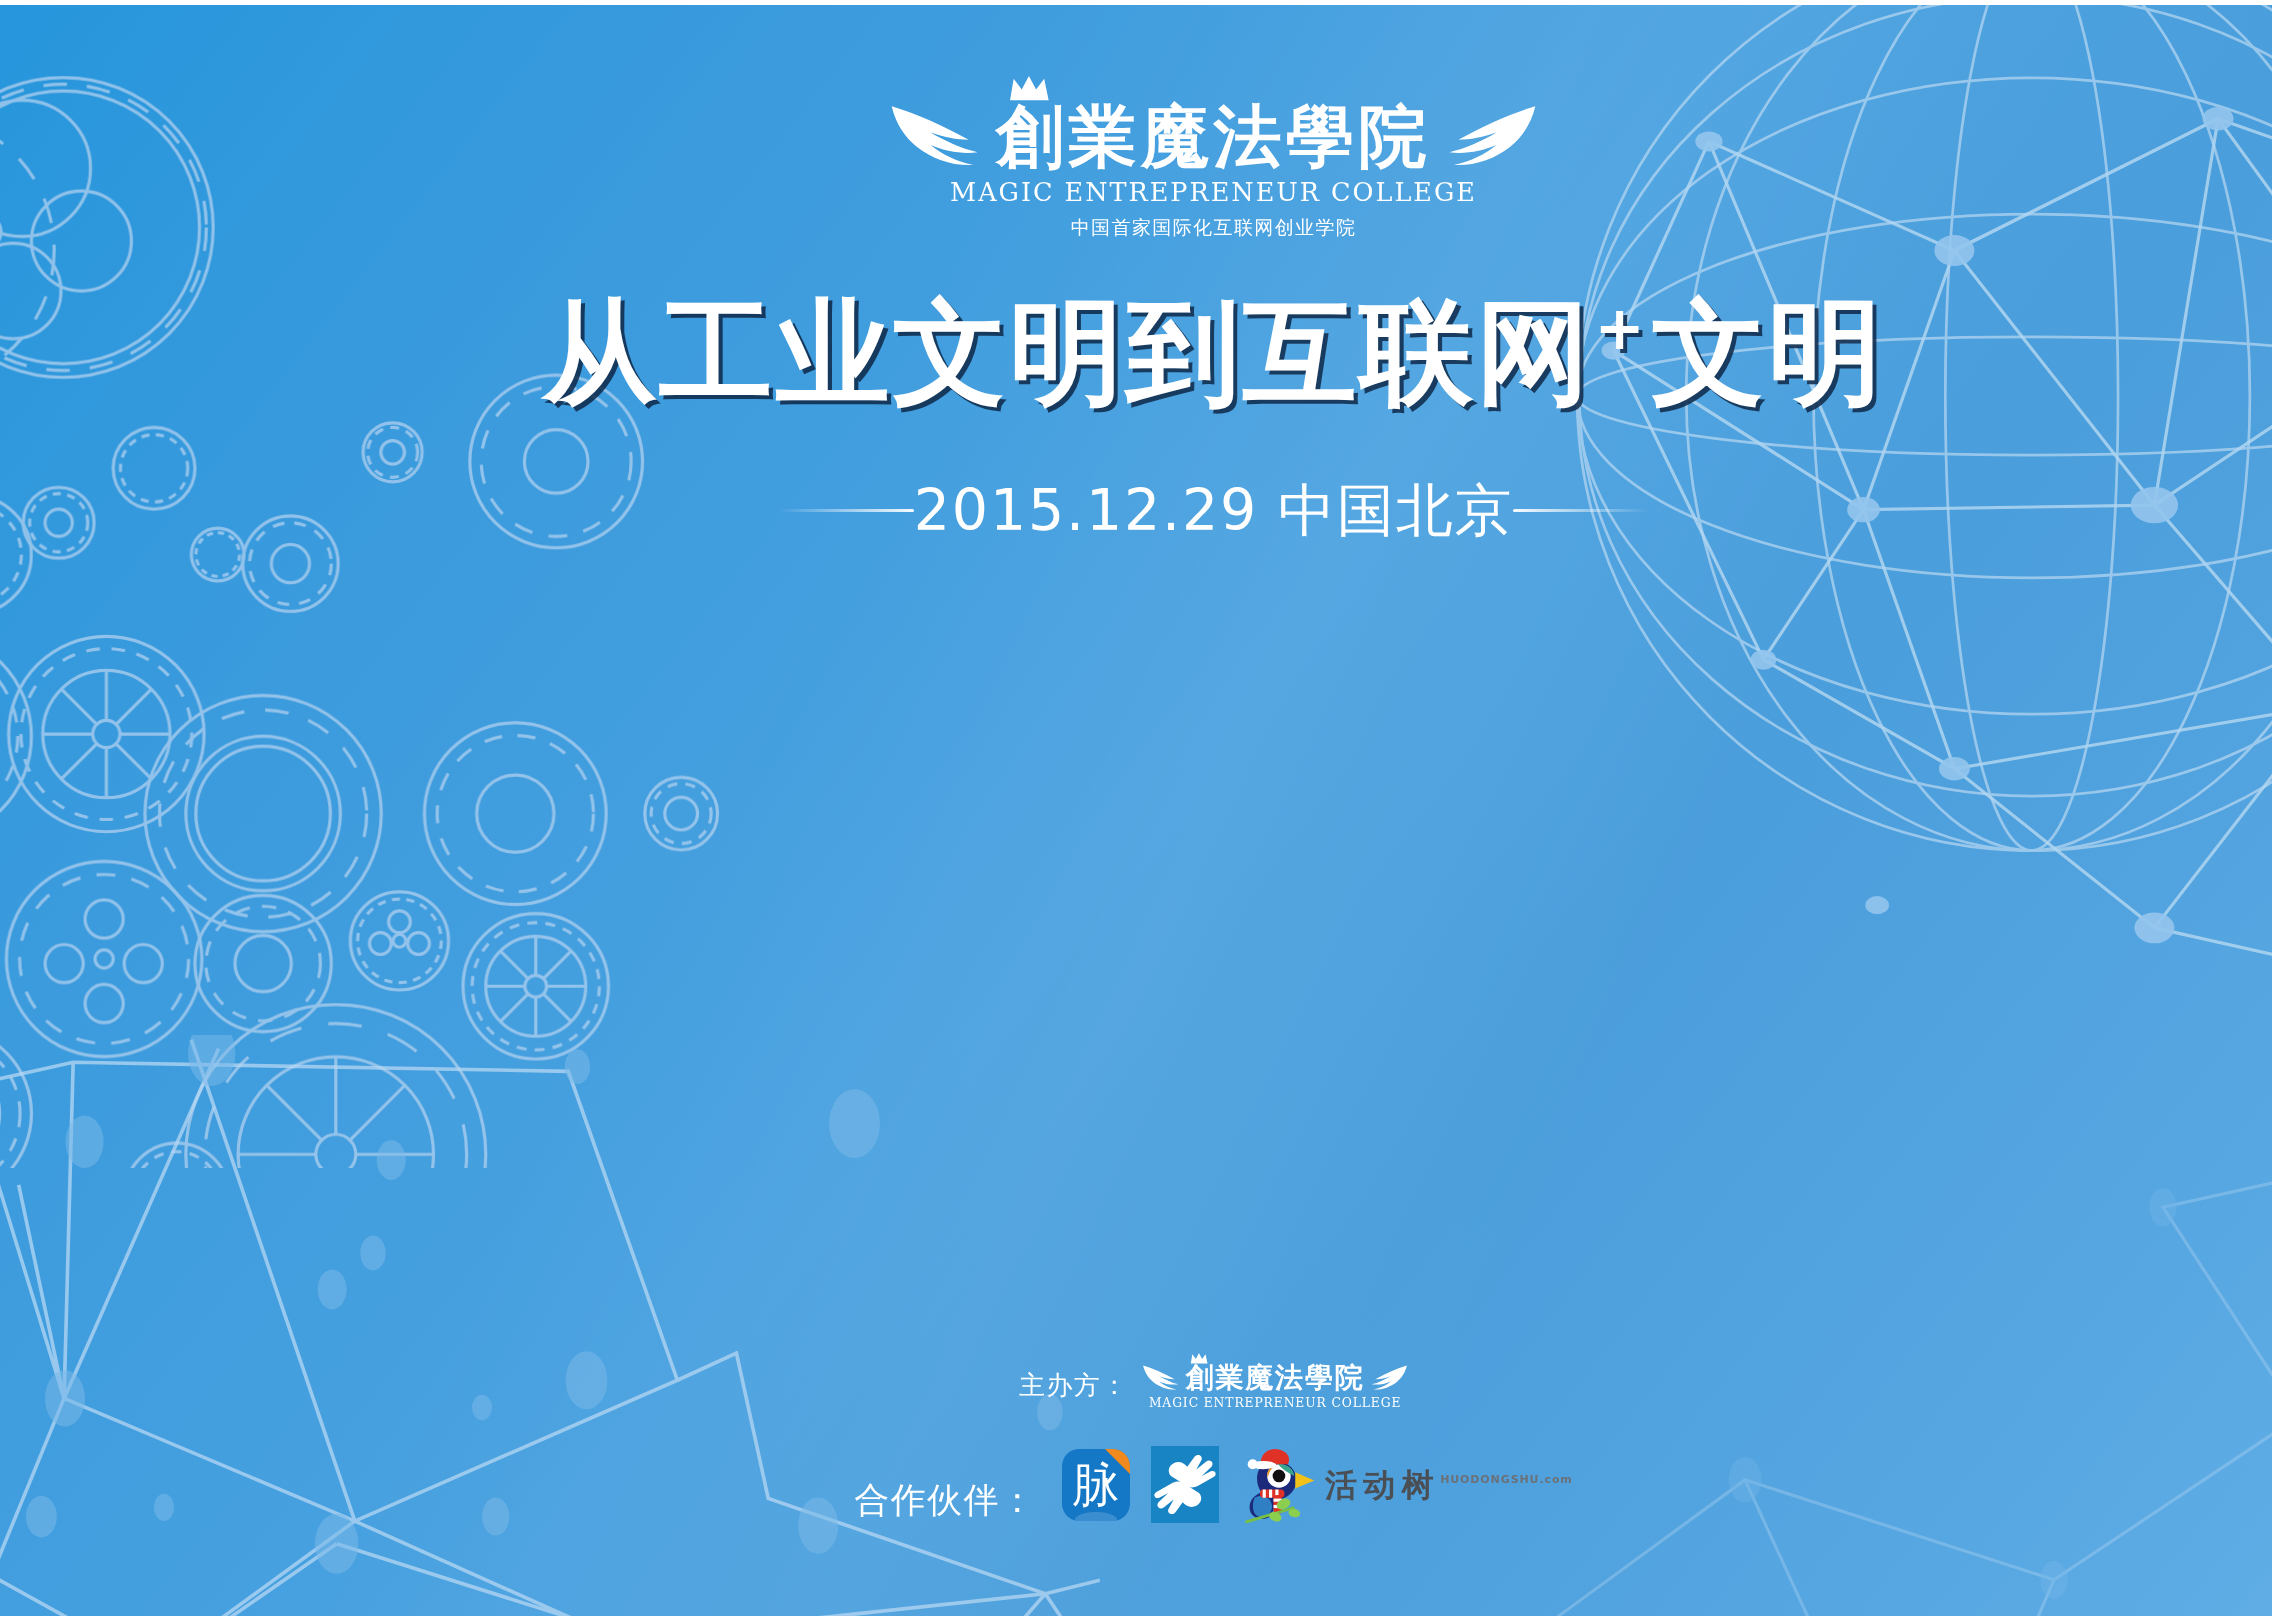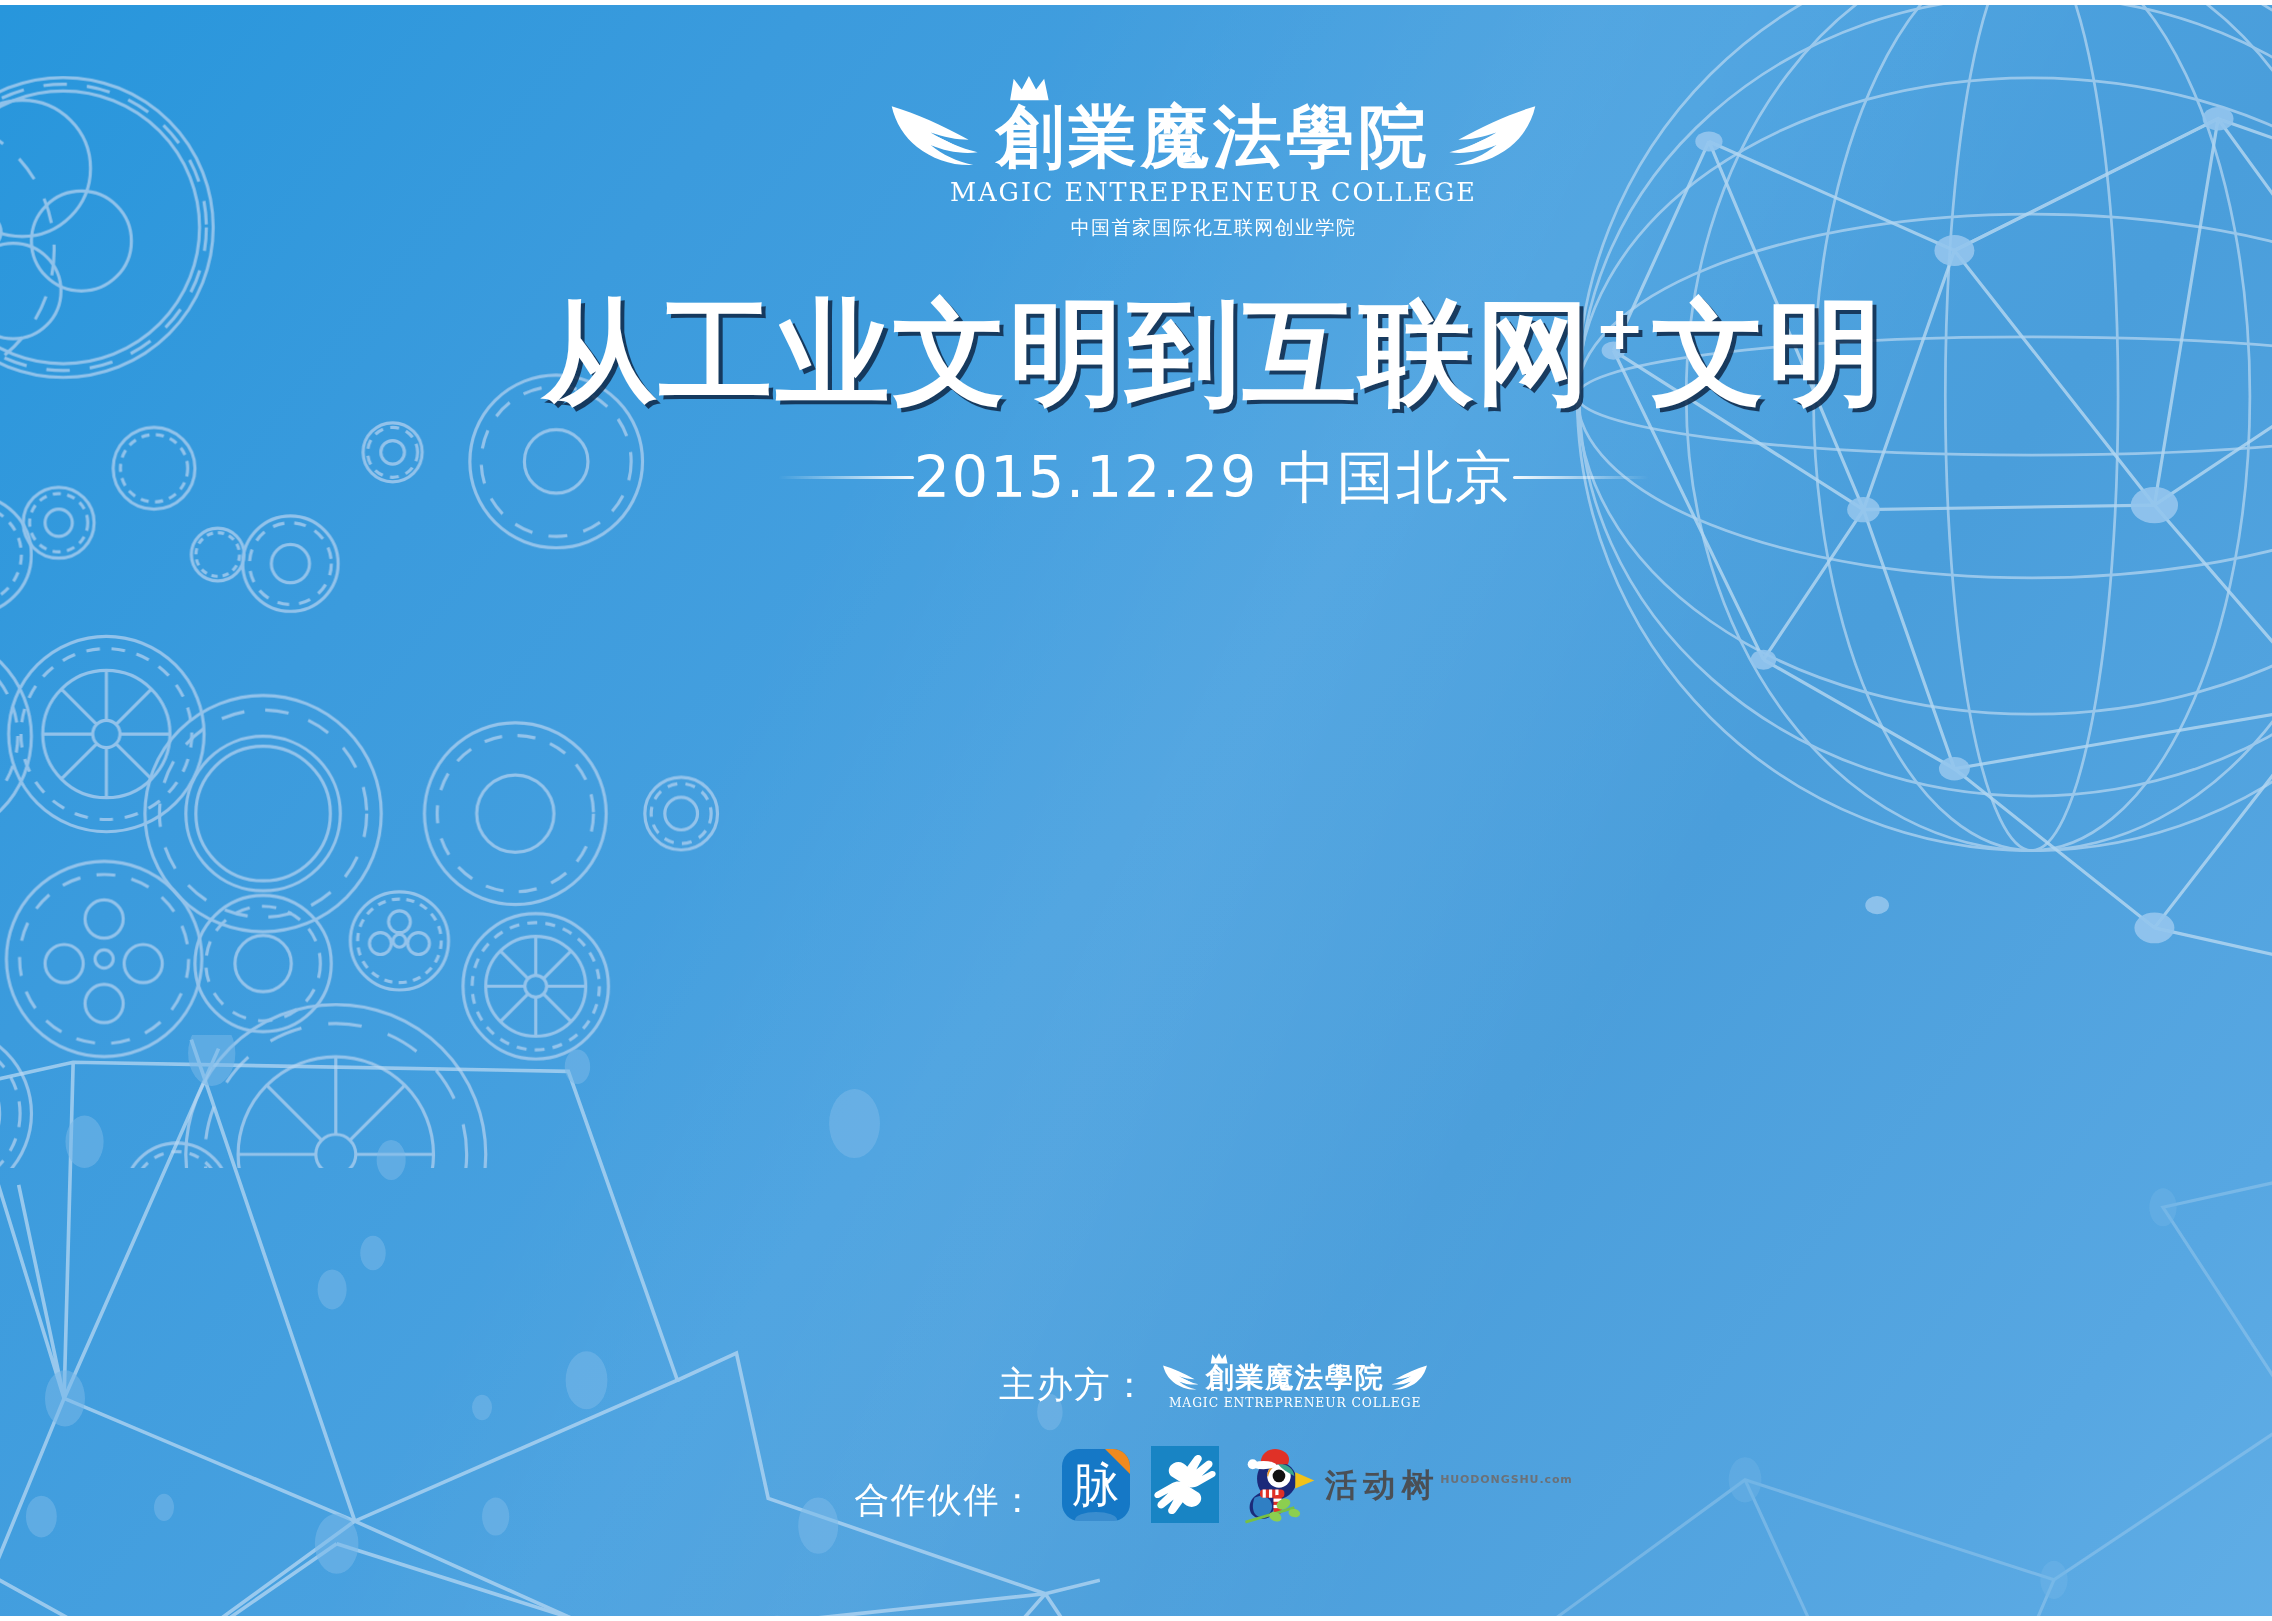--- a/index.html
+++ b/index.html
@@ -98,36 +98,36 @@
   .subhead{
     margin-top:26px;
     color:#ffffff;font-weight:700;
     font-size:51px;line-height:1;letter-spacing:1.8px;white-space:nowrap;
     text-shadow:2.3px 2.3px 0 rgba(14,40,72,.55);
     font-family:"DejaVu Sans","Liberation Sans",sans-serif;
   }
 
   
   .daterow{
-    margin-top:39px;
+    margin-top:72px;
     display:flex;align-items:center;justify-content:center;
   }
   .rule{width:136px;height:3.2px;border-radius:1.8px;}
   .rule.l{background:linear-gradient(90deg,rgba(255,255,255,0) 0%,rgba(255,255,255,.95) 100%);}
   .rule.r{background:linear-gradient(270deg,rgba(255,255,255,0) 0%,rgba(255,255,255,.95) 100%);}
   .date{
     color:#ffffff;font-size:57px;line-height:1;letter-spacing:1.8px;white-space:nowrap;
     font-family:"DejaVu Sans","Liberation Sans",sans-serif;font-weight:400;
   }
 
   
   .footer{position:absolute;left:0;right:0;bottom:90px;display:flex;flex-direction:column;align-items:center;}
 
   .host{display:flex;align-items:center;justify-content:center;gap:13.6px;}
-  .host-label{color:#ffffff;font-size:36px;letter-spacing:1.4px;white-space:nowrap;}
+  .host-label{color:#ffffff;font-size:26px;letter-spacing:1.4px;white-space:nowrap;}
   .host-logo{display:flex;flex-direction:column;align-items:center;}
   .host-logo-row{display:flex;align-items:center;justify-content:center;gap:4.5px;}
   .host-wing{width:39px;height:28px;flex:0 0 auto;}
   .host-wing.r{transform:scaleX(-1);}
   .host-cn{
     position:relative;
     font-family:"DejaVu Serif","Liberation Serif",serif;font-weight:700;
     font-size:28px;line-height:1;color:#fff;letter-spacing:1.8px;white-space:nowrap;padding-top:3.6px;
   }
   .host-crown{position:absolute;left:4.5px;top:-7.7px;width:21px;height:11.4px;}

